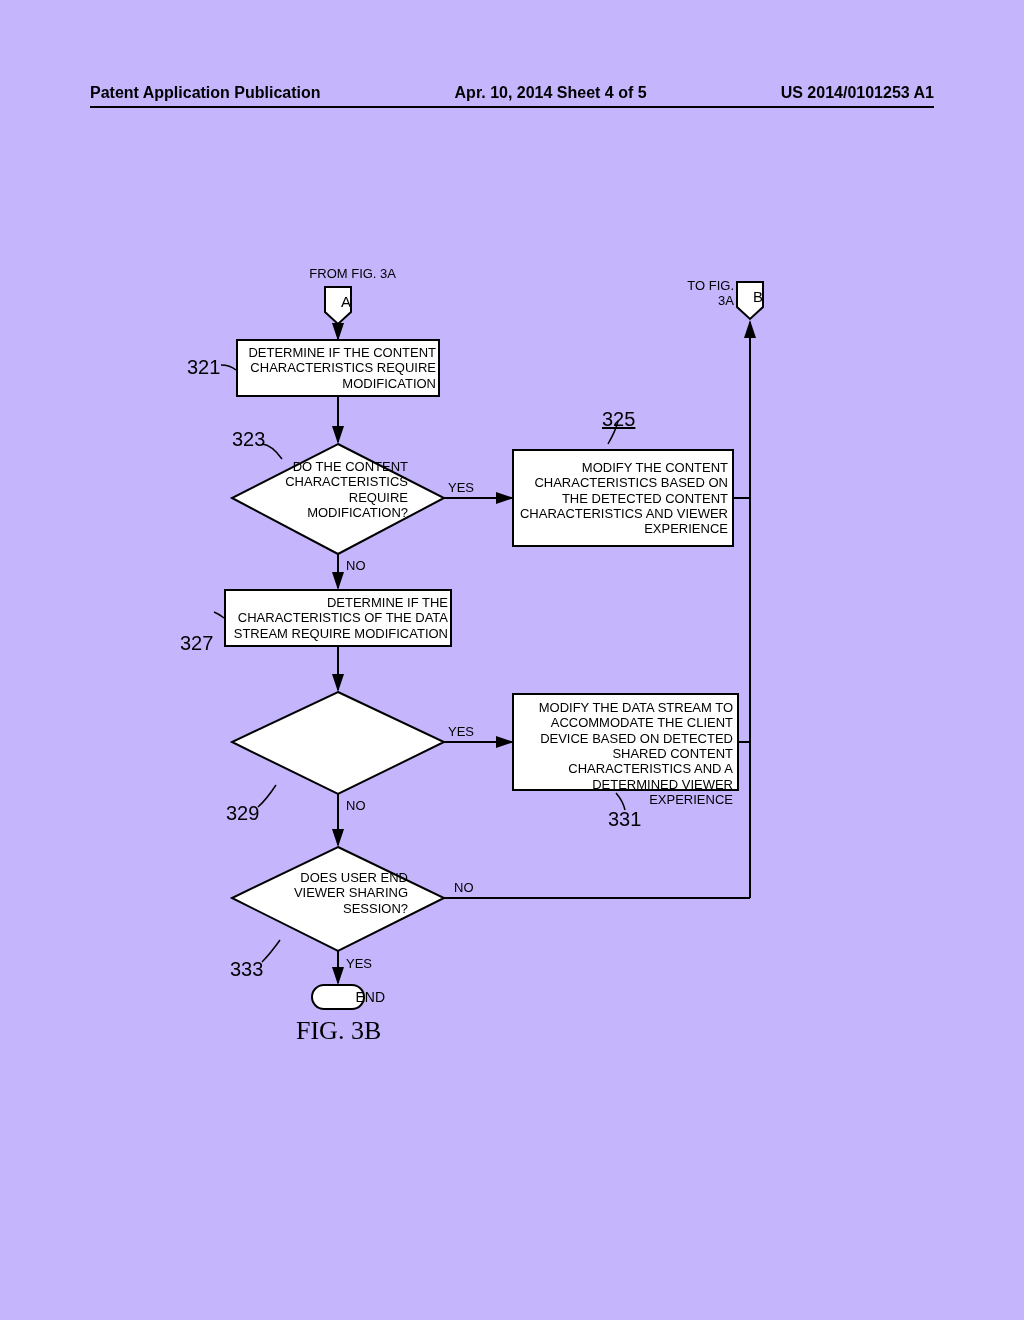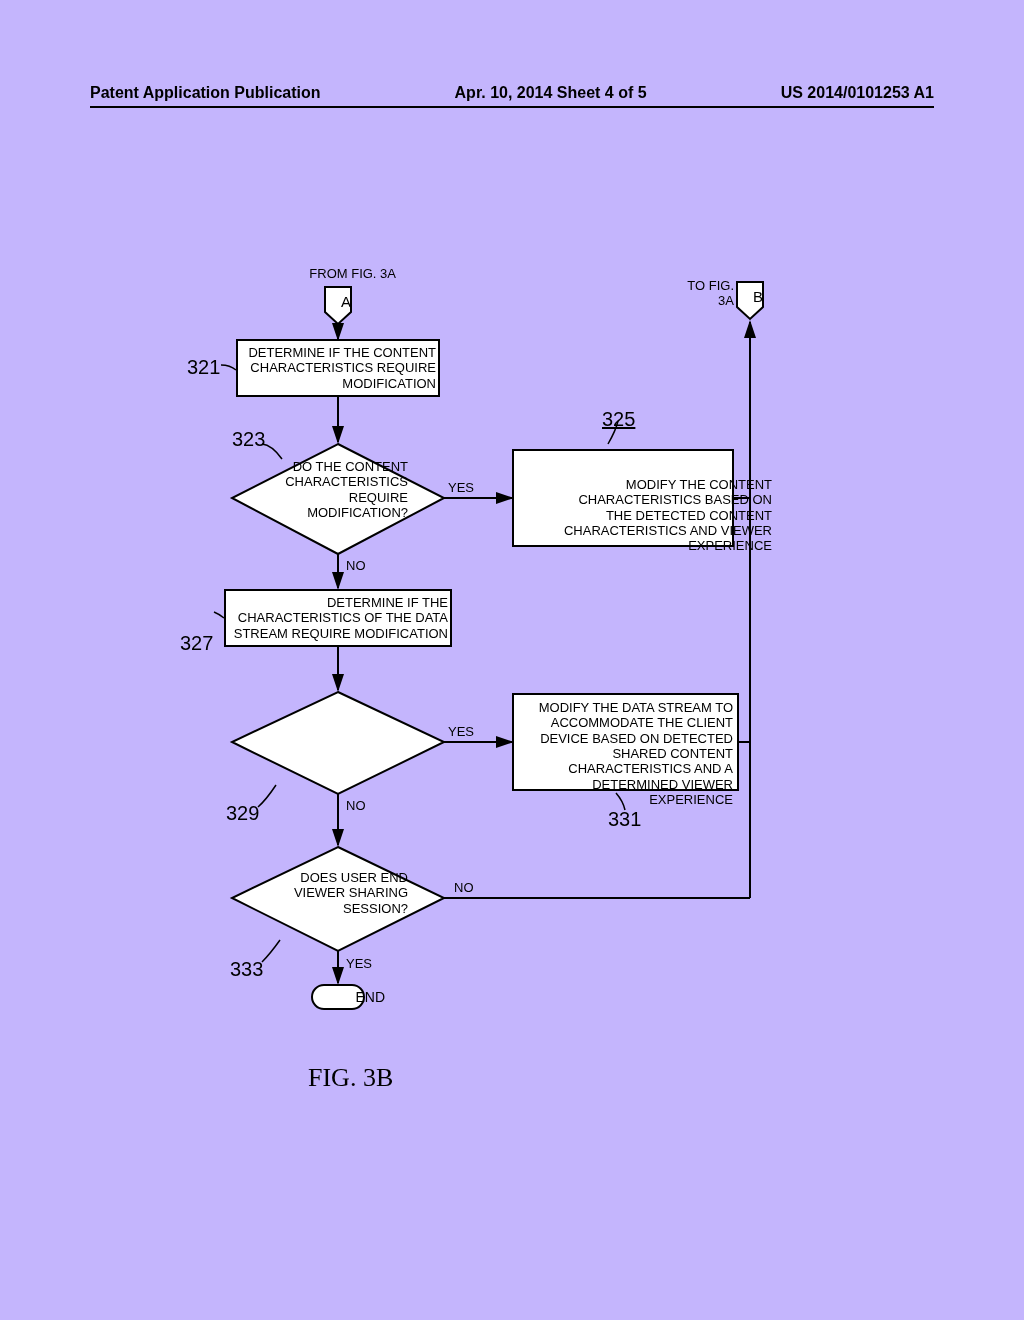--- a/index.html
+++ b/index.html
@@ -135,35 +135,35 @@
   <div class="txt" style="left:737px; top:288px; width:26px; font-size:15px;">B</div>
 
   <div class="txt" style="left:240px; top:345px; width:196px;">DETERMINE IF THE CONTENT CHARACTERISTICS REQUIRE MODIFICATION</div>
   <div class="refnum" style="left:187px; top:356px;">321</div>
 
   <div class="txt" style="left:268px; top:459px; width:140px;">DO THE CONTENT CHARACTERISTICS REQUIRE MODIFICATION?</div>
   <div class="refnum" style="left:232px; top:428px;">323</div>
   <div class="label-yesno" style="left:448px; top:480px;">YES</div>
   <div class="label-yesno" style="left:346px; top:558px;">NO</div>
 
-  <div class="txt" style="left:518px; top:477px; width:210px;margin-left:44px;">MODIFY THE CONTENT CHARACTERISTICS BASED ON THE DETECTED CONTENT CHARACTERISTICS AND VIEWER EXPERIENCE</div>
+  <div class="txt" style="left:518px; top:460px; width:210px;">MODIFY THE CONTENT CHARACTERISTICS BASED ON THE DETECTED CONTENT CHARACTERISTICS AND VIEWER EXPERIENCE</div>
   <div class="refnum" style="left:602px; top:408px;text-decoration:underline;">325</div>
 
   <div class="txt" style="left:228px; top:595px; width:220px;">DETERMINE IF THE CHARACTERISTICS OF THE DATA STREAM REQUIRE MODIFICATION</div>
   <div class="refnum" style="left:180px; top:600px;margin-top:32px;">327</div>
 
   <div class="refnum" style="left:226px; top:802px;">329</div>
   <div class="label-yesno" style="left:448px; top:724px;">YES</div>
   <div class="label-yesno" style="left:346px; top:798px;">NO</div>
 
   <div class="txt" style="left:518px; top:700px; width:215px;">MODIFY THE DATA STREAM TO ACCOMMODATE THE CLIENT DEVICE BASED ON DETECTED SHARED CONTENT CHARACTERISTICS AND A DETERMINED VIEWER EXPERIENCE</div>
   <div class="refnum" style="left:608px; top:808px;">331</div>
 
   <div class="txt" style="left:268px; top:870px; width:140px;">DOES USER END VIEWER SHARING SESSION?</div>
   <div class="refnum" style="left:230px; top:958px;">333</div>
   <div class="label-yesno" style="left:454px; top:880px;">NO</div>
   <div class="label-yesno" style="left:346px; top:956px;">YES</div>
 
   <div class="txt" style="left:312px; top:989px; width:52px; font-size:14px;margin-left:21px;">END</div>
 
-  <div class="figcap" style="left:308px; top:1016px;margin-top:47px;">FIG. 3B</div>
+  <div class="figcap" style="left:296px; top:1016px;">FIG. 3B</div>
 
 </div>
 
 </body></html>

